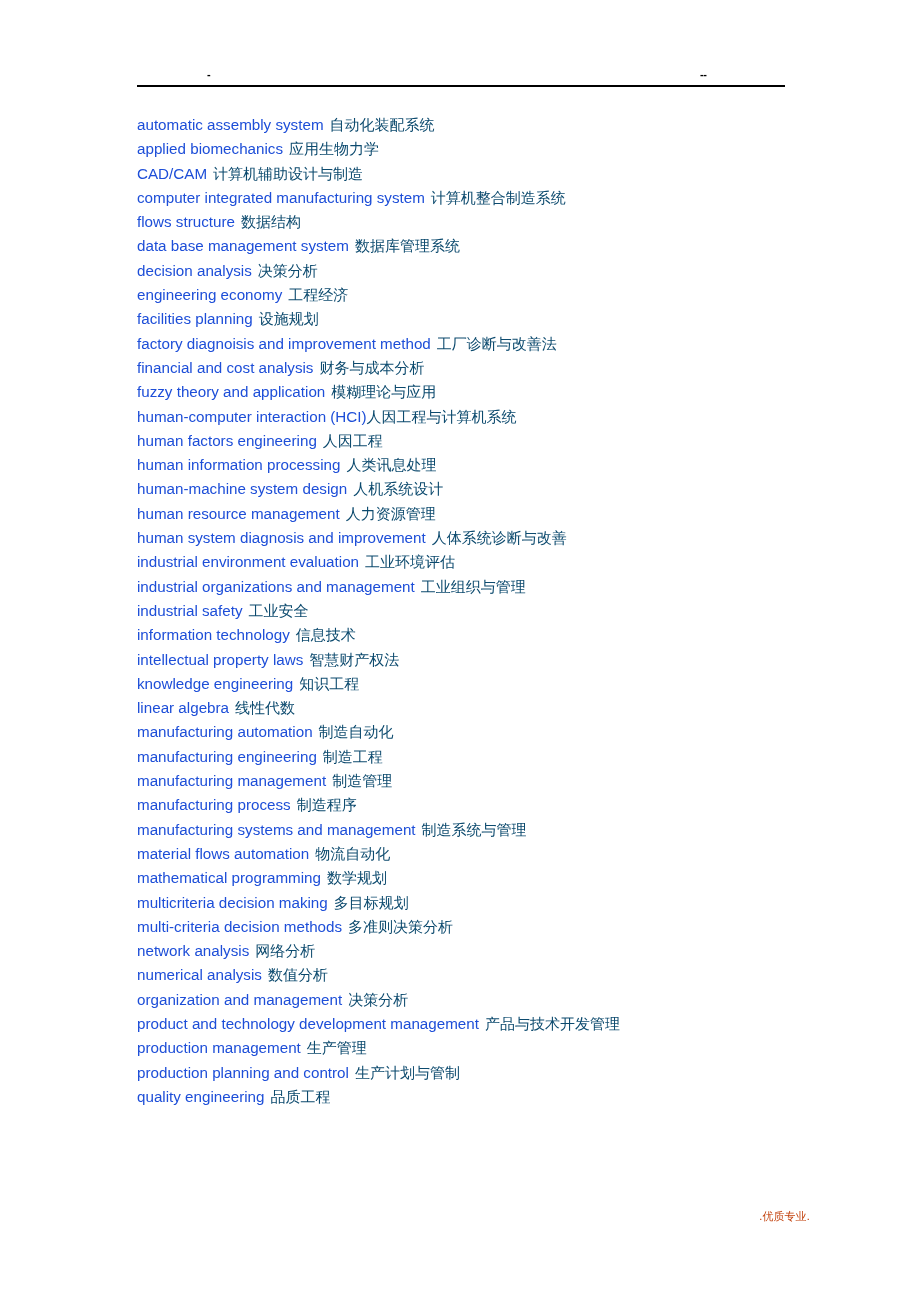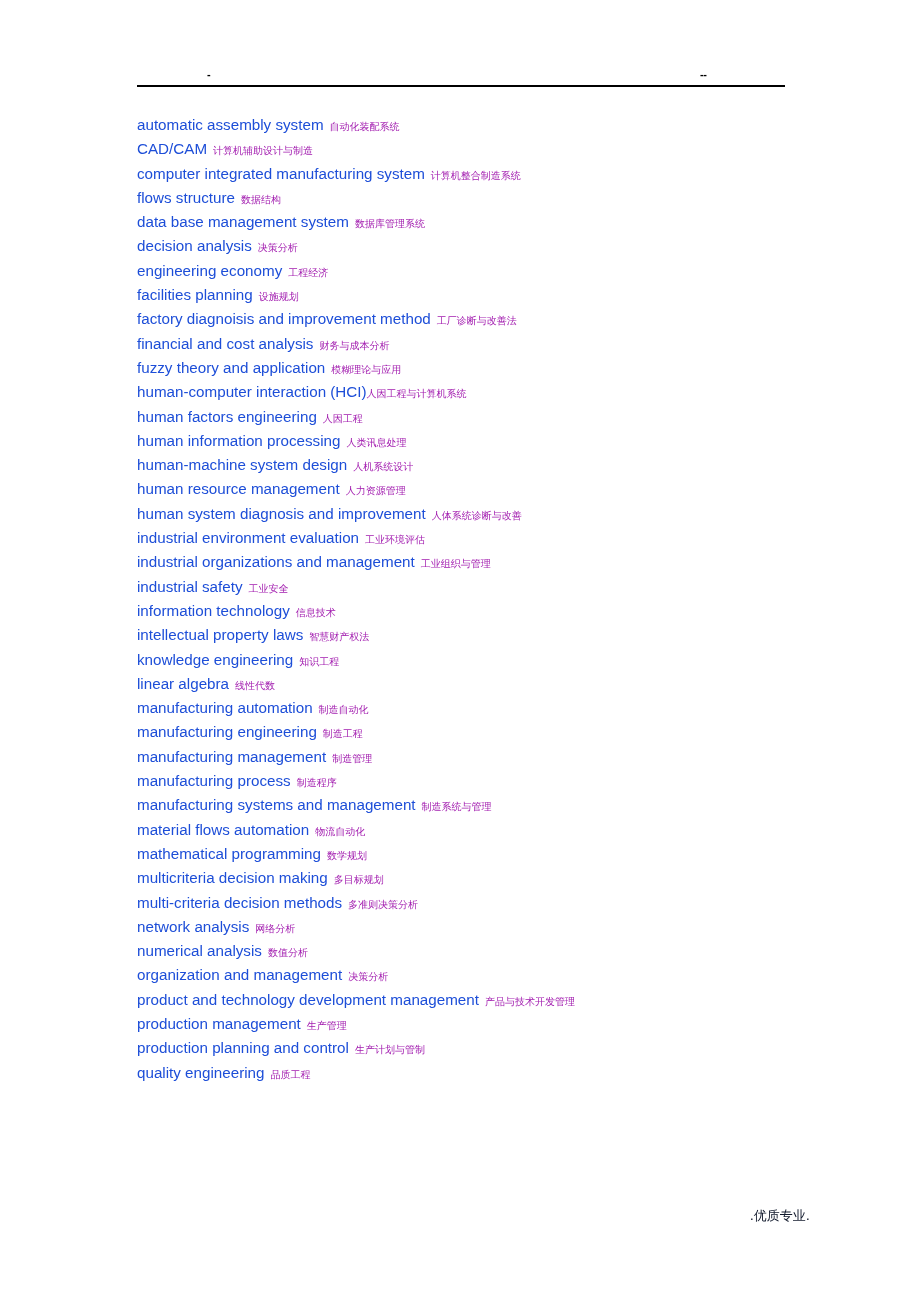--- a/index.html
+++ b/index.html
@@ -67,62 +67,63 @@
     line-height: 24.3px;
     white-space: nowrap;
     color: #3a3a3a;
     font-size: 15.2px;
     font-family: "Liberation Sans", "DejaVu Sans", sans-serif;
   }
   .entry .en {
     color: #1d4ed8;
   }
   .entry .zh {
-    color: #a21caf;
+    color: #0c4a6e;
     font-family: "DejaVu Sans", "Liberation Sans", sans-serif;
-    font-size: 10px;
+    font-size: 15px;
   }
   .entry .gap {
     display: inline-block;
     width: 6px;
   }
   .entry.nogap .gap {
     width: 0px;
   }
 
   
   .footer {
     position: absolute;
     left: 690px;
     top: 1206px;
     width: 120px;
     height: 22px;
     text-align: right;
   }
   .footer-mark {
-    font-size: 13px;
-    color: #0f172a;
+    font-size: 11px;
+    color: #c2410c;
     font-family: "DejaVu Sans", "Liberation Sans", sans-serif;
     letter-spacing: 0px;
     white-space: nowrap;
   }
 </style>
 </head>
 <body>
 
 <div class="page">
 
   <div class="header">
     <span class="header-mark header-mark-left">-</span>
     <span class="header-mark header-mark-right">--</span>
   </div>
   <div class="header-rule"></div>
 
   <div class="glossary" id="glossary-list">
       <div class="entry"><span class="en">automatic assembly system</span><span class="gap"></span><span class="zh">自动化装配系统</span></div>
+      <div class="entry"><span class="en">applied biomechanics</span><span class="gap"></span><span class="zh">应用生物力学</span></div>
       <div class="entry"><span class="en">CAD/CAM</span><span class="gap"></span><span class="zh">计算机辅助设计与制造</span></div>
       <div class="entry"><span class="en">computer integrated manufacturing system</span><span class="gap"></span><span class="zh">计算机整合制造系统</span></div>
       <div class="entry"><span class="en">flows structure</span><span class="gap"></span><span class="zh">数据结构</span></div>
       <div class="entry"><span class="en">data base management system</span><span class="gap"></span><span class="zh">数据库管理系统</span></div>
       <div class="entry"><span class="en">decision analysis</span><span class="gap"></span><span class="zh">决策分析</span></div>
       <div class="entry"><span class="en">engineering economy</span><span class="gap"></span><span class="zh">工程经济</span></div>
       <div class="entry"><span class="en">facilities planning</span><span class="gap"></span><span class="zh">设施规划</span></div>
       <div class="entry"><span class="en">factory diagnoisis and improvement method</span><span class="gap"></span><span class="zh">工厂诊断与改善法</span></div>
       <div class="entry"><span class="en">financial and cost analysis</span><span class="gap"></span><span class="zh">财务与成本分析</span></div>
       <div class="entry"><span class="en">fuzzy theory and application</span><span class="gap"></span><span class="zh">模糊理论与应用</span></div>

